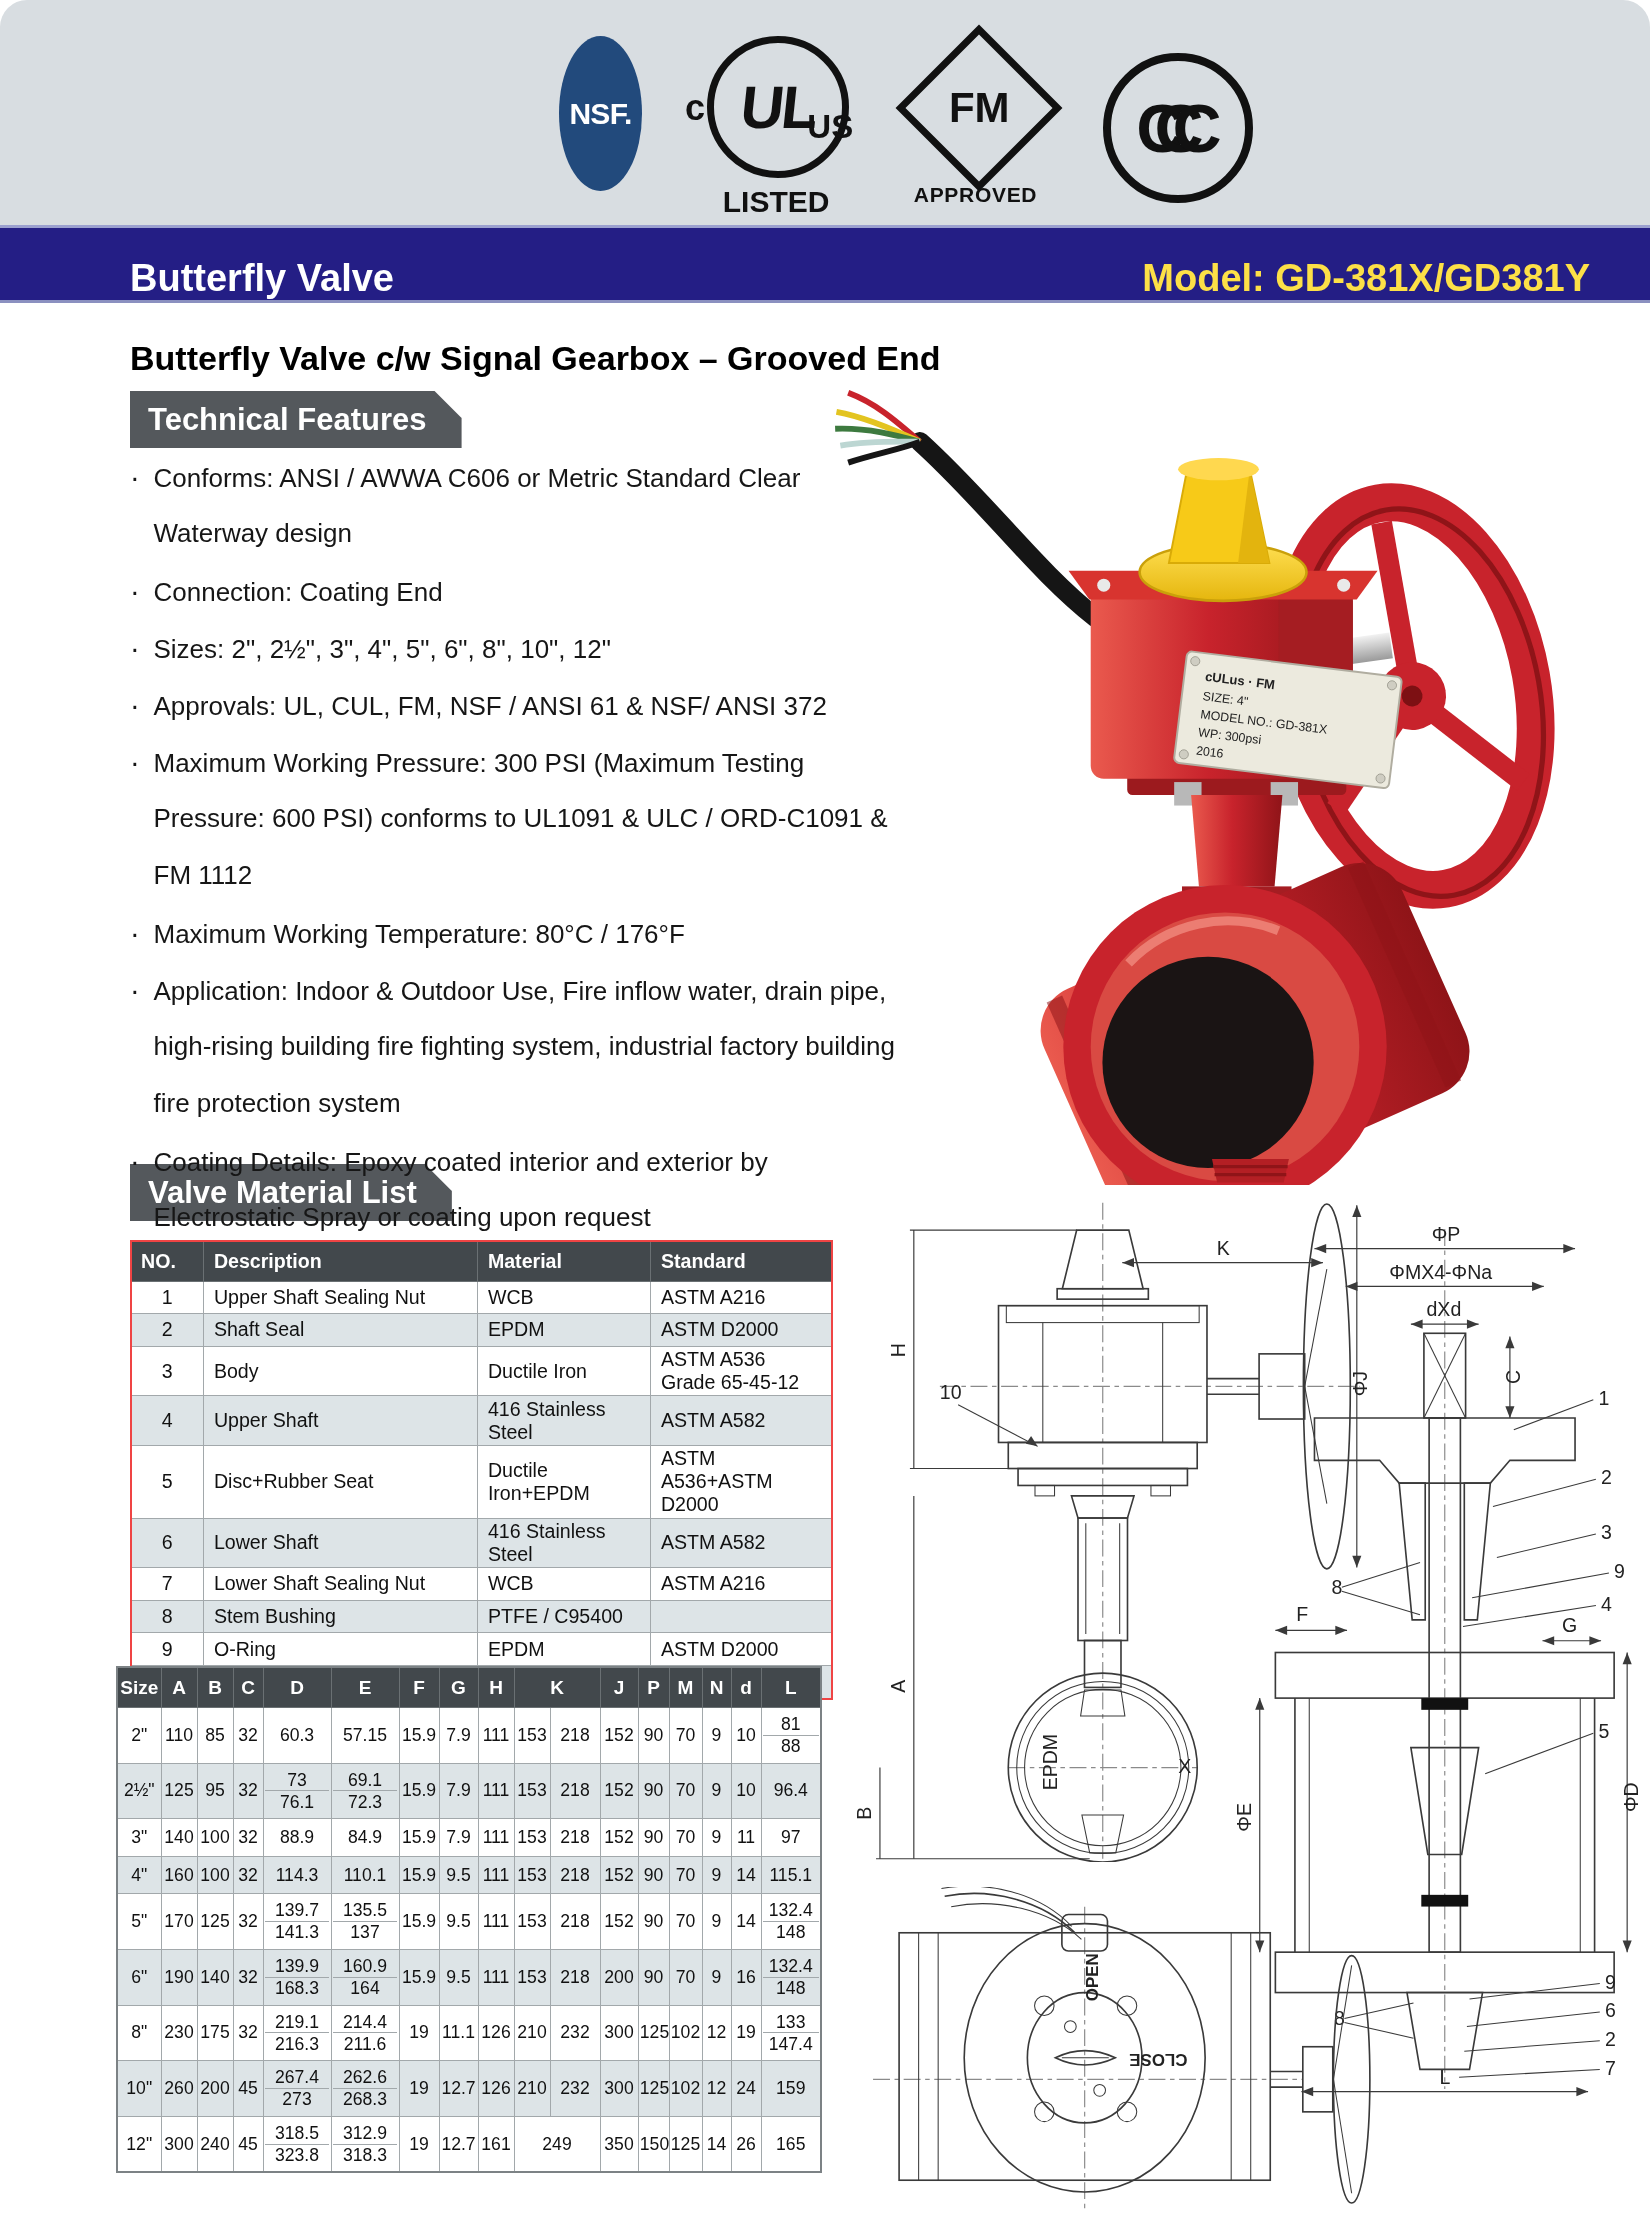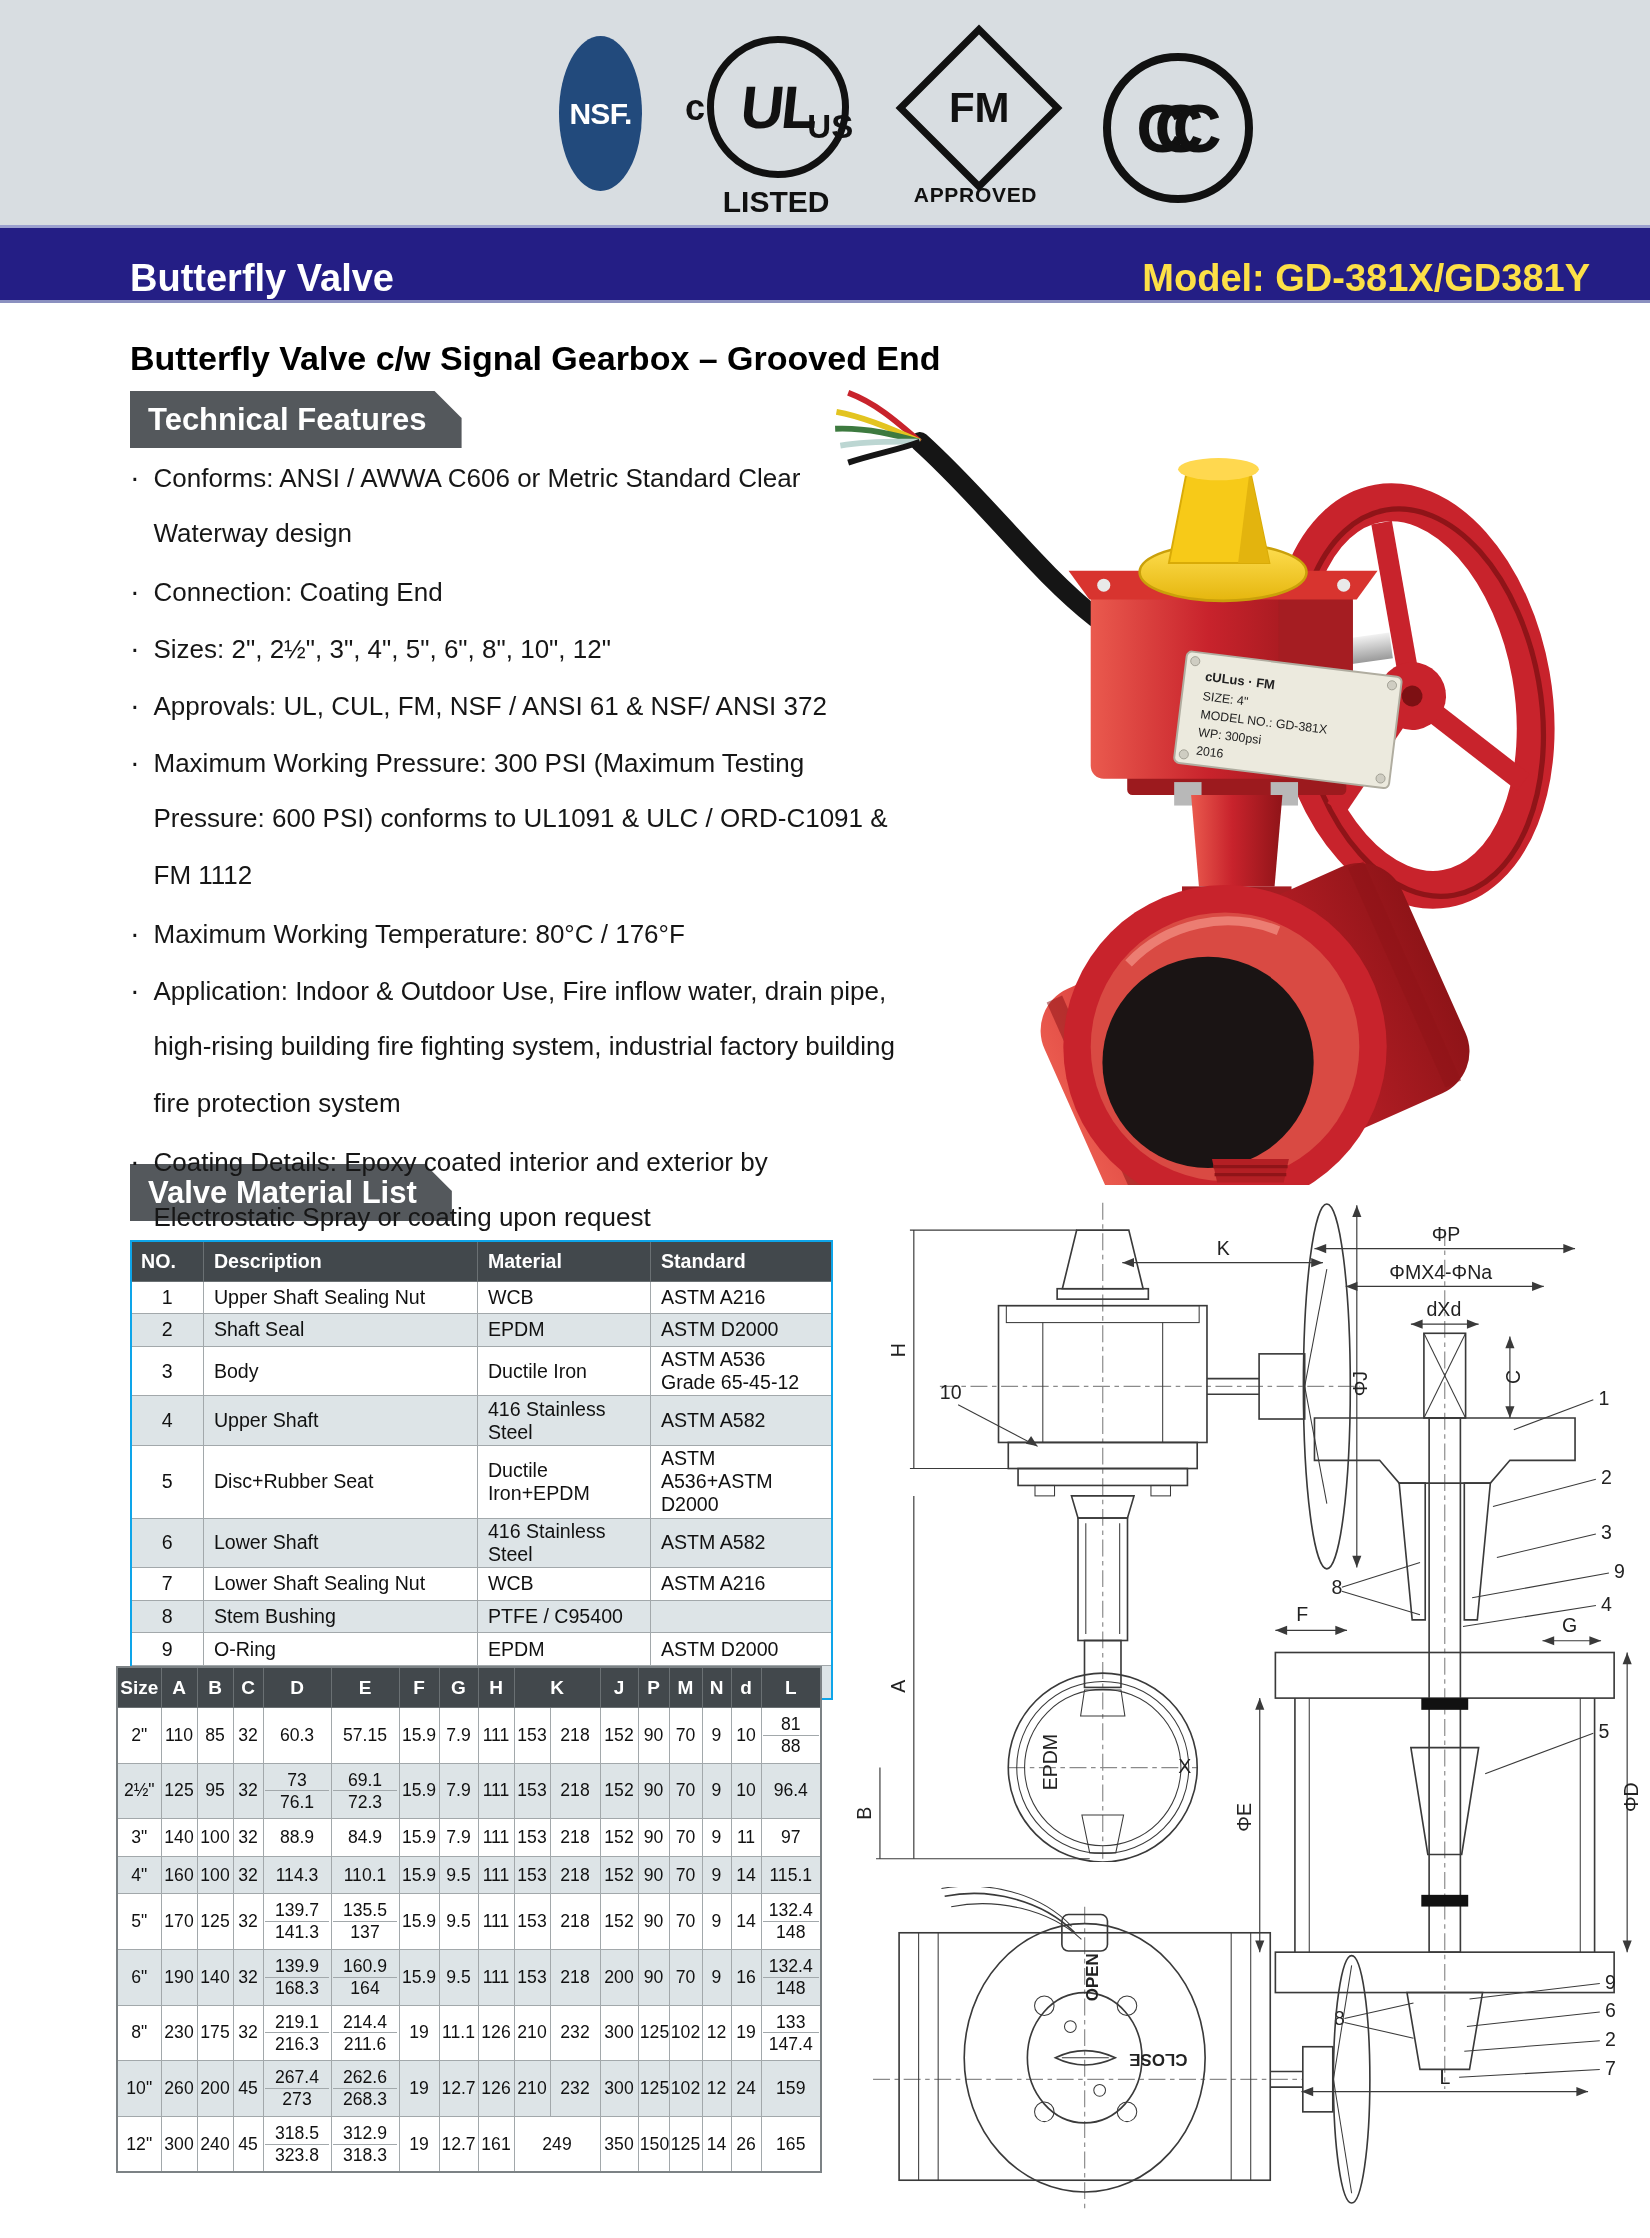--- a/index.html
+++ b/index.html
@@ -1,17 +1,17 @@
 <!DOCTYPE html>
 <html style="font-size:10.4px"><head>
 <meta charset="utf-8">
 <style>
   html,body{margin:0;padding:0;background:#ffffff;}
   #page{position:relative;width:1650px;height:2239px;background:#ffffff;
-        font-family:"Liberation Sans", sans-serif;overflow:hidden;}
+        font-family:"Liberation Sans", sans-serif;overflow:hidden;border-radius:27px;}
 
   
   .top-band{position:absolute;left:0;top:0;width:1650px;height:225px;background:#d8dde1;}
   .logos{position:absolute;left:559px;top:36px;display:flex;align-items:flex-start;gap:43px;}
   .nsf{width:83px;height:155px;background:#224a7c;border-radius:50%;display:flex;align-items:center;justify-content:center;}
   .nsf span{color:#fff;font-weight:bold;font-size:30px;letter-spacing:-0.7px;}
   .ulwrap{position:relative;width:163px;height:196px;}
   .ulcirc{position:absolute;left:22px;top:0;width:128px;height:128px;border:7.2px solid #111;border-radius:50%;
           display:flex;align-items:center;justify-content:center;background:transparent;}
   .ulcirc .ul{font-size:60px;font-weight:bold;color:#111;letter-spacing:-2.6px;transform:skewX(-6deg);}
@@ -47,21 +47,21 @@
   .badge-dim{left:130px;top:1598px;}
 
   
   .features{position:absolute;left:130px;top:461px;width:952px;}
   .tf-line{display:flex;align-items:baseline;height:57px;font-size:26px;color:#161616;}
   .tf-dot{width:23.5px;flex:0 0 23.5px;font-size:29px;color:#161616;}
 
   
   table{border-collapse:collapse;}
   .vml-table{position:absolute;left:130px;top:1240px;width:701px;table-layout:fixed;
-             font-size:19.6px;color:#111;border:2px solid #0ea5e9;}
+             font-size:19.6px;color:#111;border:2px solid #ef4444;}
   .vml-table th{background:#42484c;color:#fff;font-weight:bold;text-align:left;height:36px;padding:1.3px 10.4px;
                 border:1.3px solid #6a7073;font-size:19.6px;}
   .vml-table td{height:29px;padding:1.3px 10.4px;border:1.3px solid #a2a8ab;background:#fff;}
   .vml-table tr.alt td{background:#dde4e7;}
   .vml-table .c-no{text-align:center;padding:1.3px 2.6px;}
   .vml-table th.c-no{text-align:left;padding-left:9px;}
 
   .dims-table{position:absolute;left:116px;top:1666px;width:704px;table-layout:fixed;
               font-size:17.6px;color:#111;border:2px solid #7c8285;text-align:center;}
   .dims-table th{background:#42484c;color:#fff;font-weight:bold;height:39px;border:1.3px solid #6a7073;

